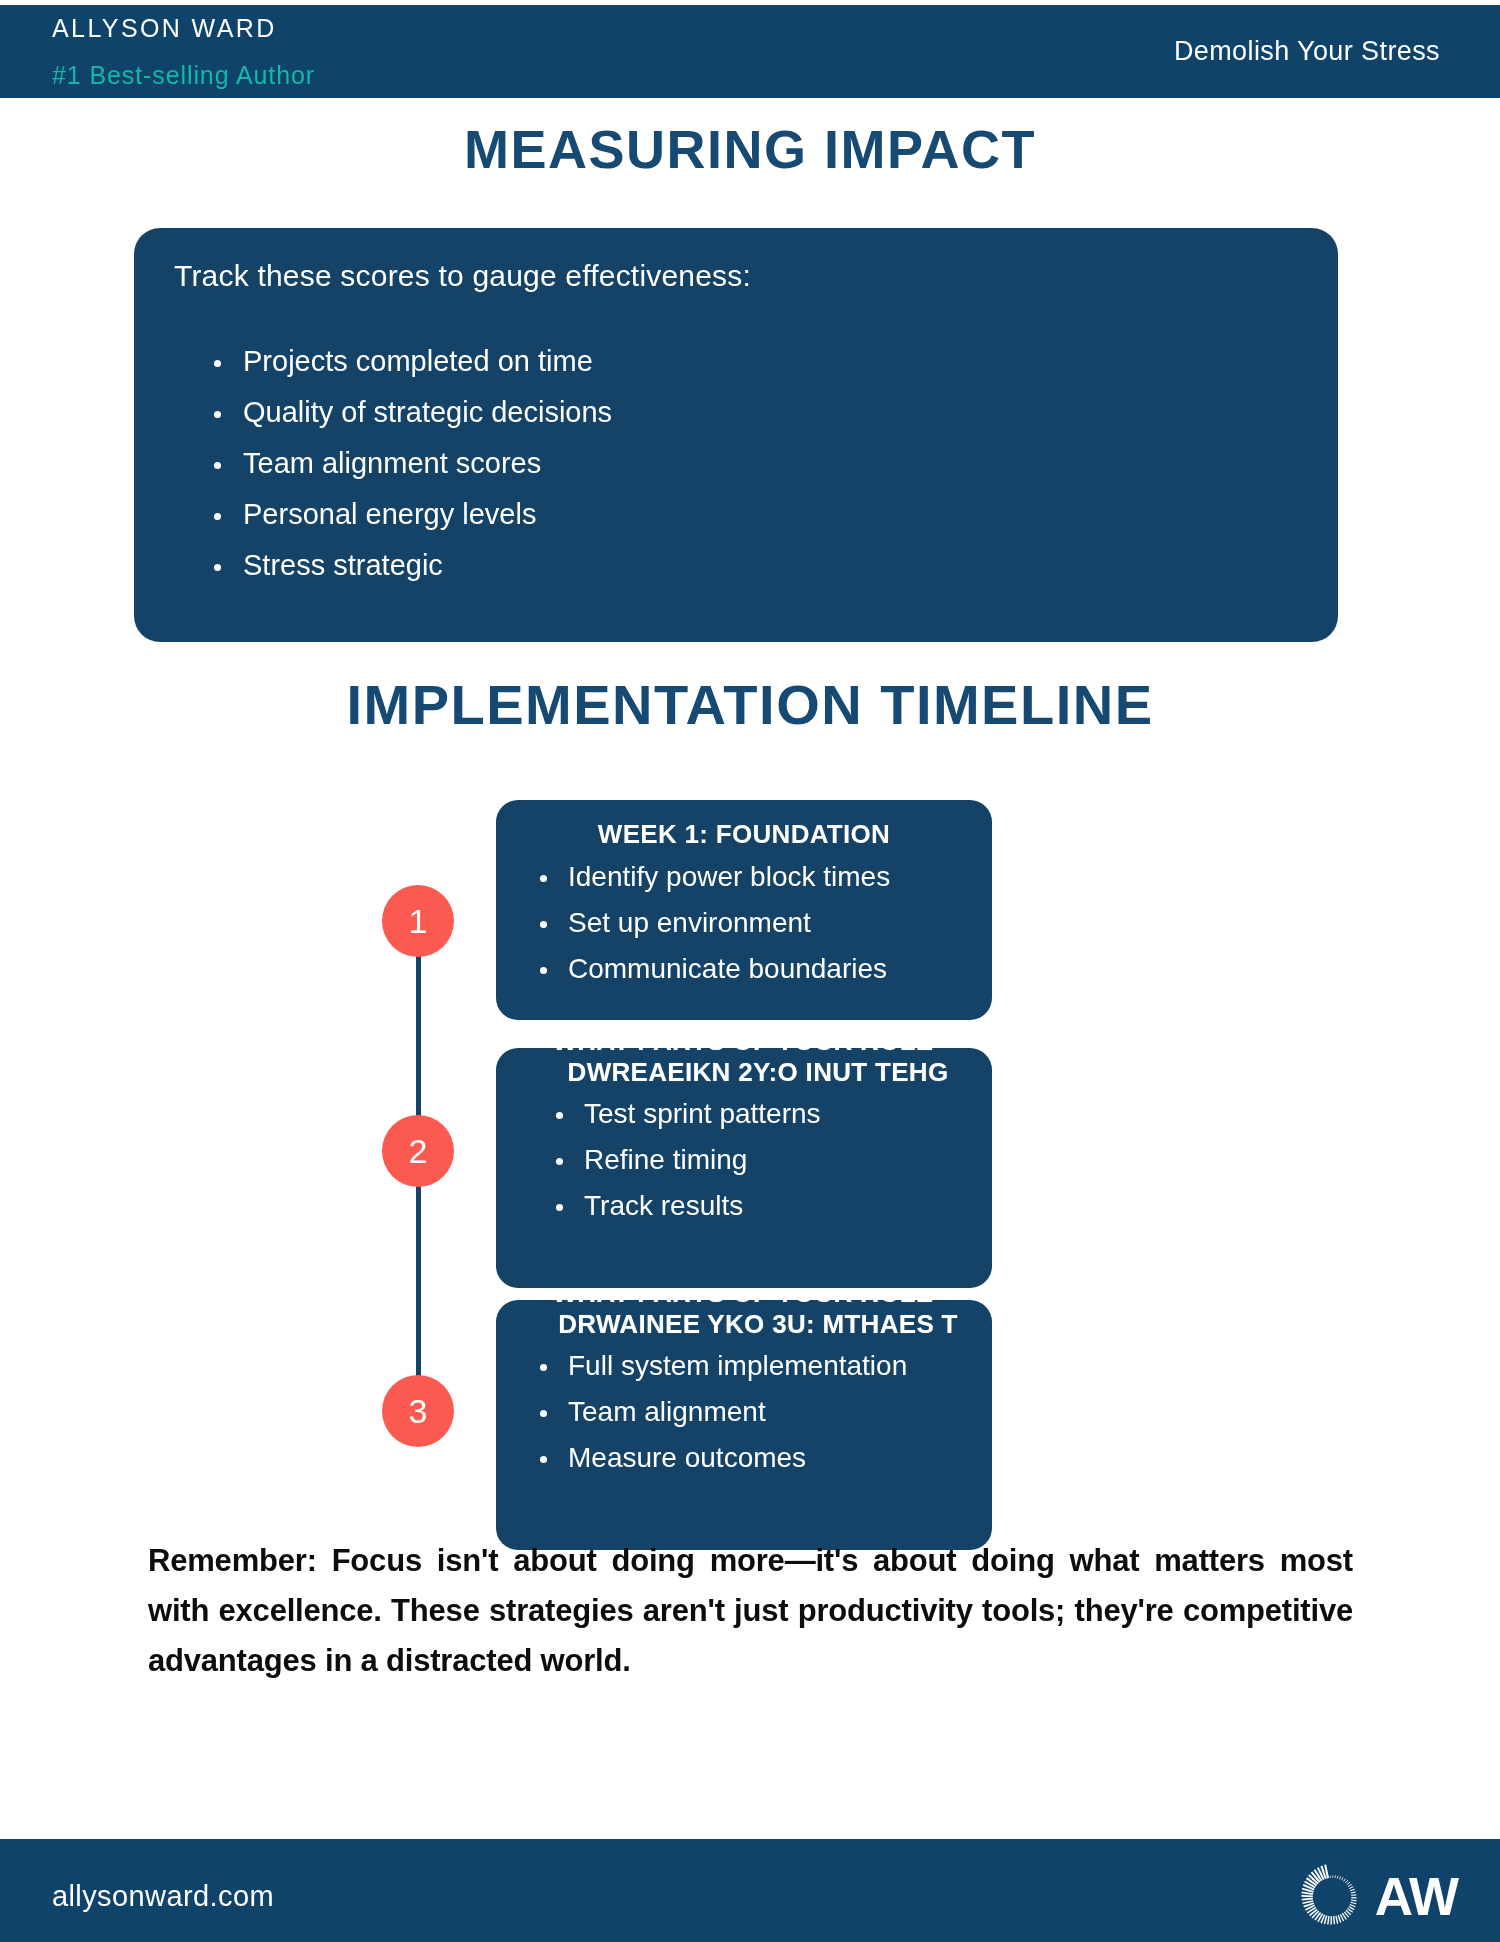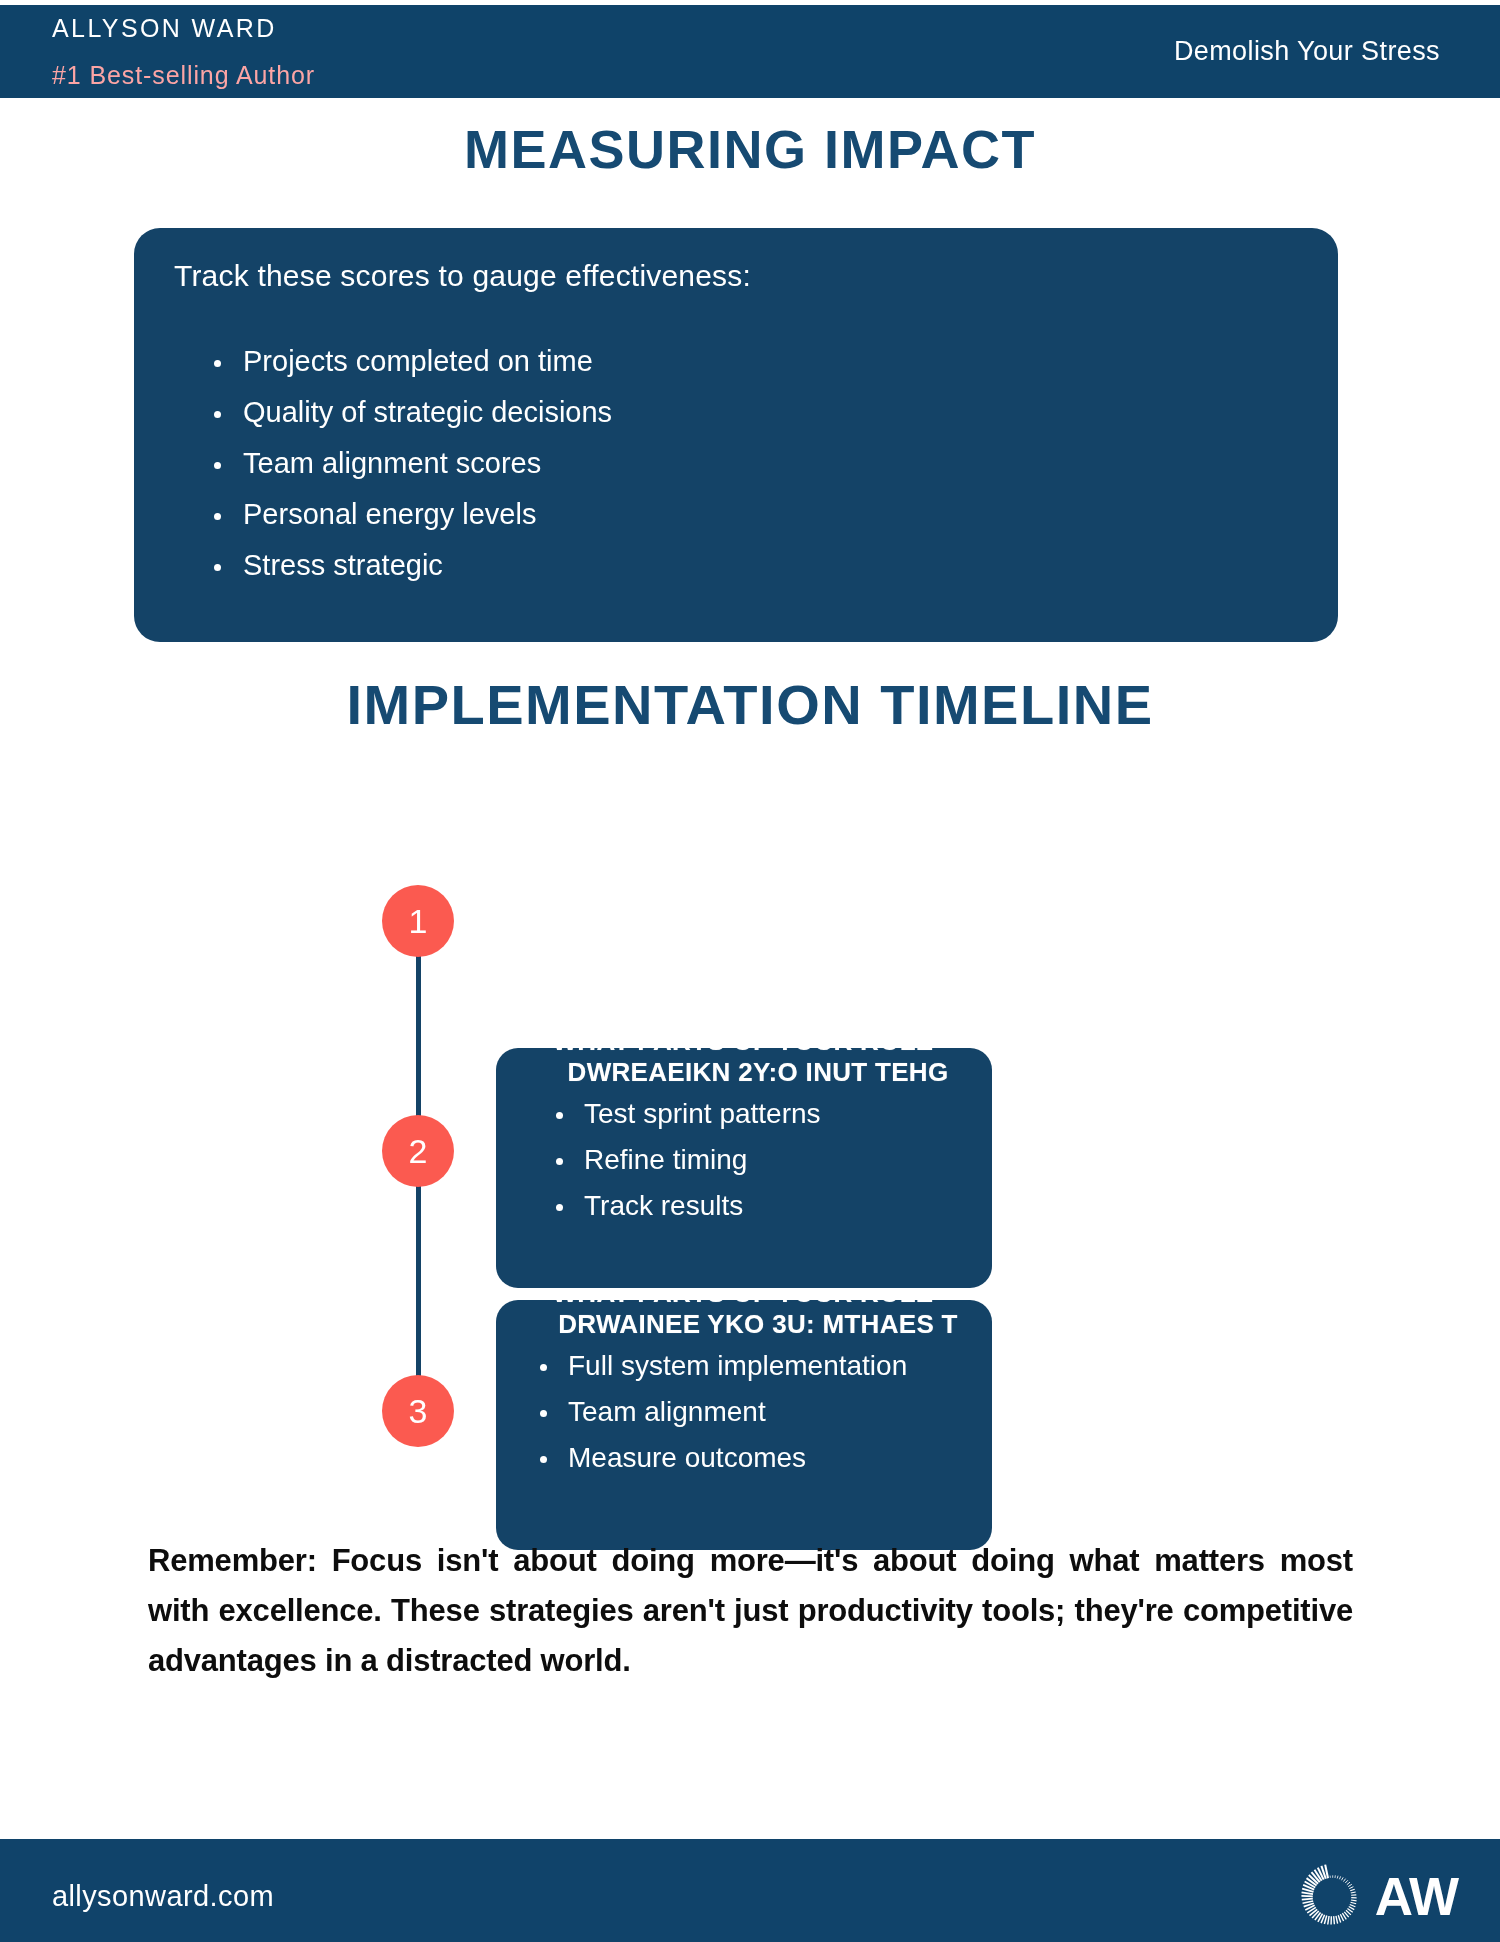--- a/index.html
+++ b/index.html
@@ -37,21 +37,21 @@
   }
   .brand-name {
     color: #ffffff;
     font-size: 25px;
     letter-spacing: 2.4px;
     font-weight: 400;
     line-height: 1.15;
     white-space: nowrap;
   }
   .brand-sub {
-    color: #fca5a5;
+    color: #14b8a6;
     font-size: 25px;
     letter-spacing: 0.9px;
     font-weight: 400;
     line-height: 1.15;
     white-space: nowrap;
   }
   .header-right {
     color: #ffffff;
     font-size: 27px;
     letter-spacing: 0.4px;
@@ -293,20 +293,28 @@
   </ul>
 </div>
 
 <div class="section-title" id="title-timeline">IMPLEMENTATION TIMELINE</div>
 
 <div class="timeline">
   <div class="timeline-spine"></div>
 
   <div class="tl-node" id="node-1">
     <span>1</span>
+  </div>
+  <div class="tl-card tl-card-1" id="tl-card-1">
+    <div class="tl-head">WEEK 1: FOUNDATION</div>
+    <ul class="tl-list">
+      <li>Identify power block times</li>
+      <li>Set up environment</li>
+      <li>Communicate boundaries</li>
+    </ul>
   </div>
 
   <div class="tl-node" id="node-2">
     <span>2</span>
   </div>
   <div class="tl-card tl-card-2" id="tl-card-2">
     <div class="tl-head glitch">
       <span class="l1">WHAT PARTS OF YOUR ROLE</span>
       <span class="l2">DWREAEIKN 2Y:O INUT TEHG</span>
     </div>

